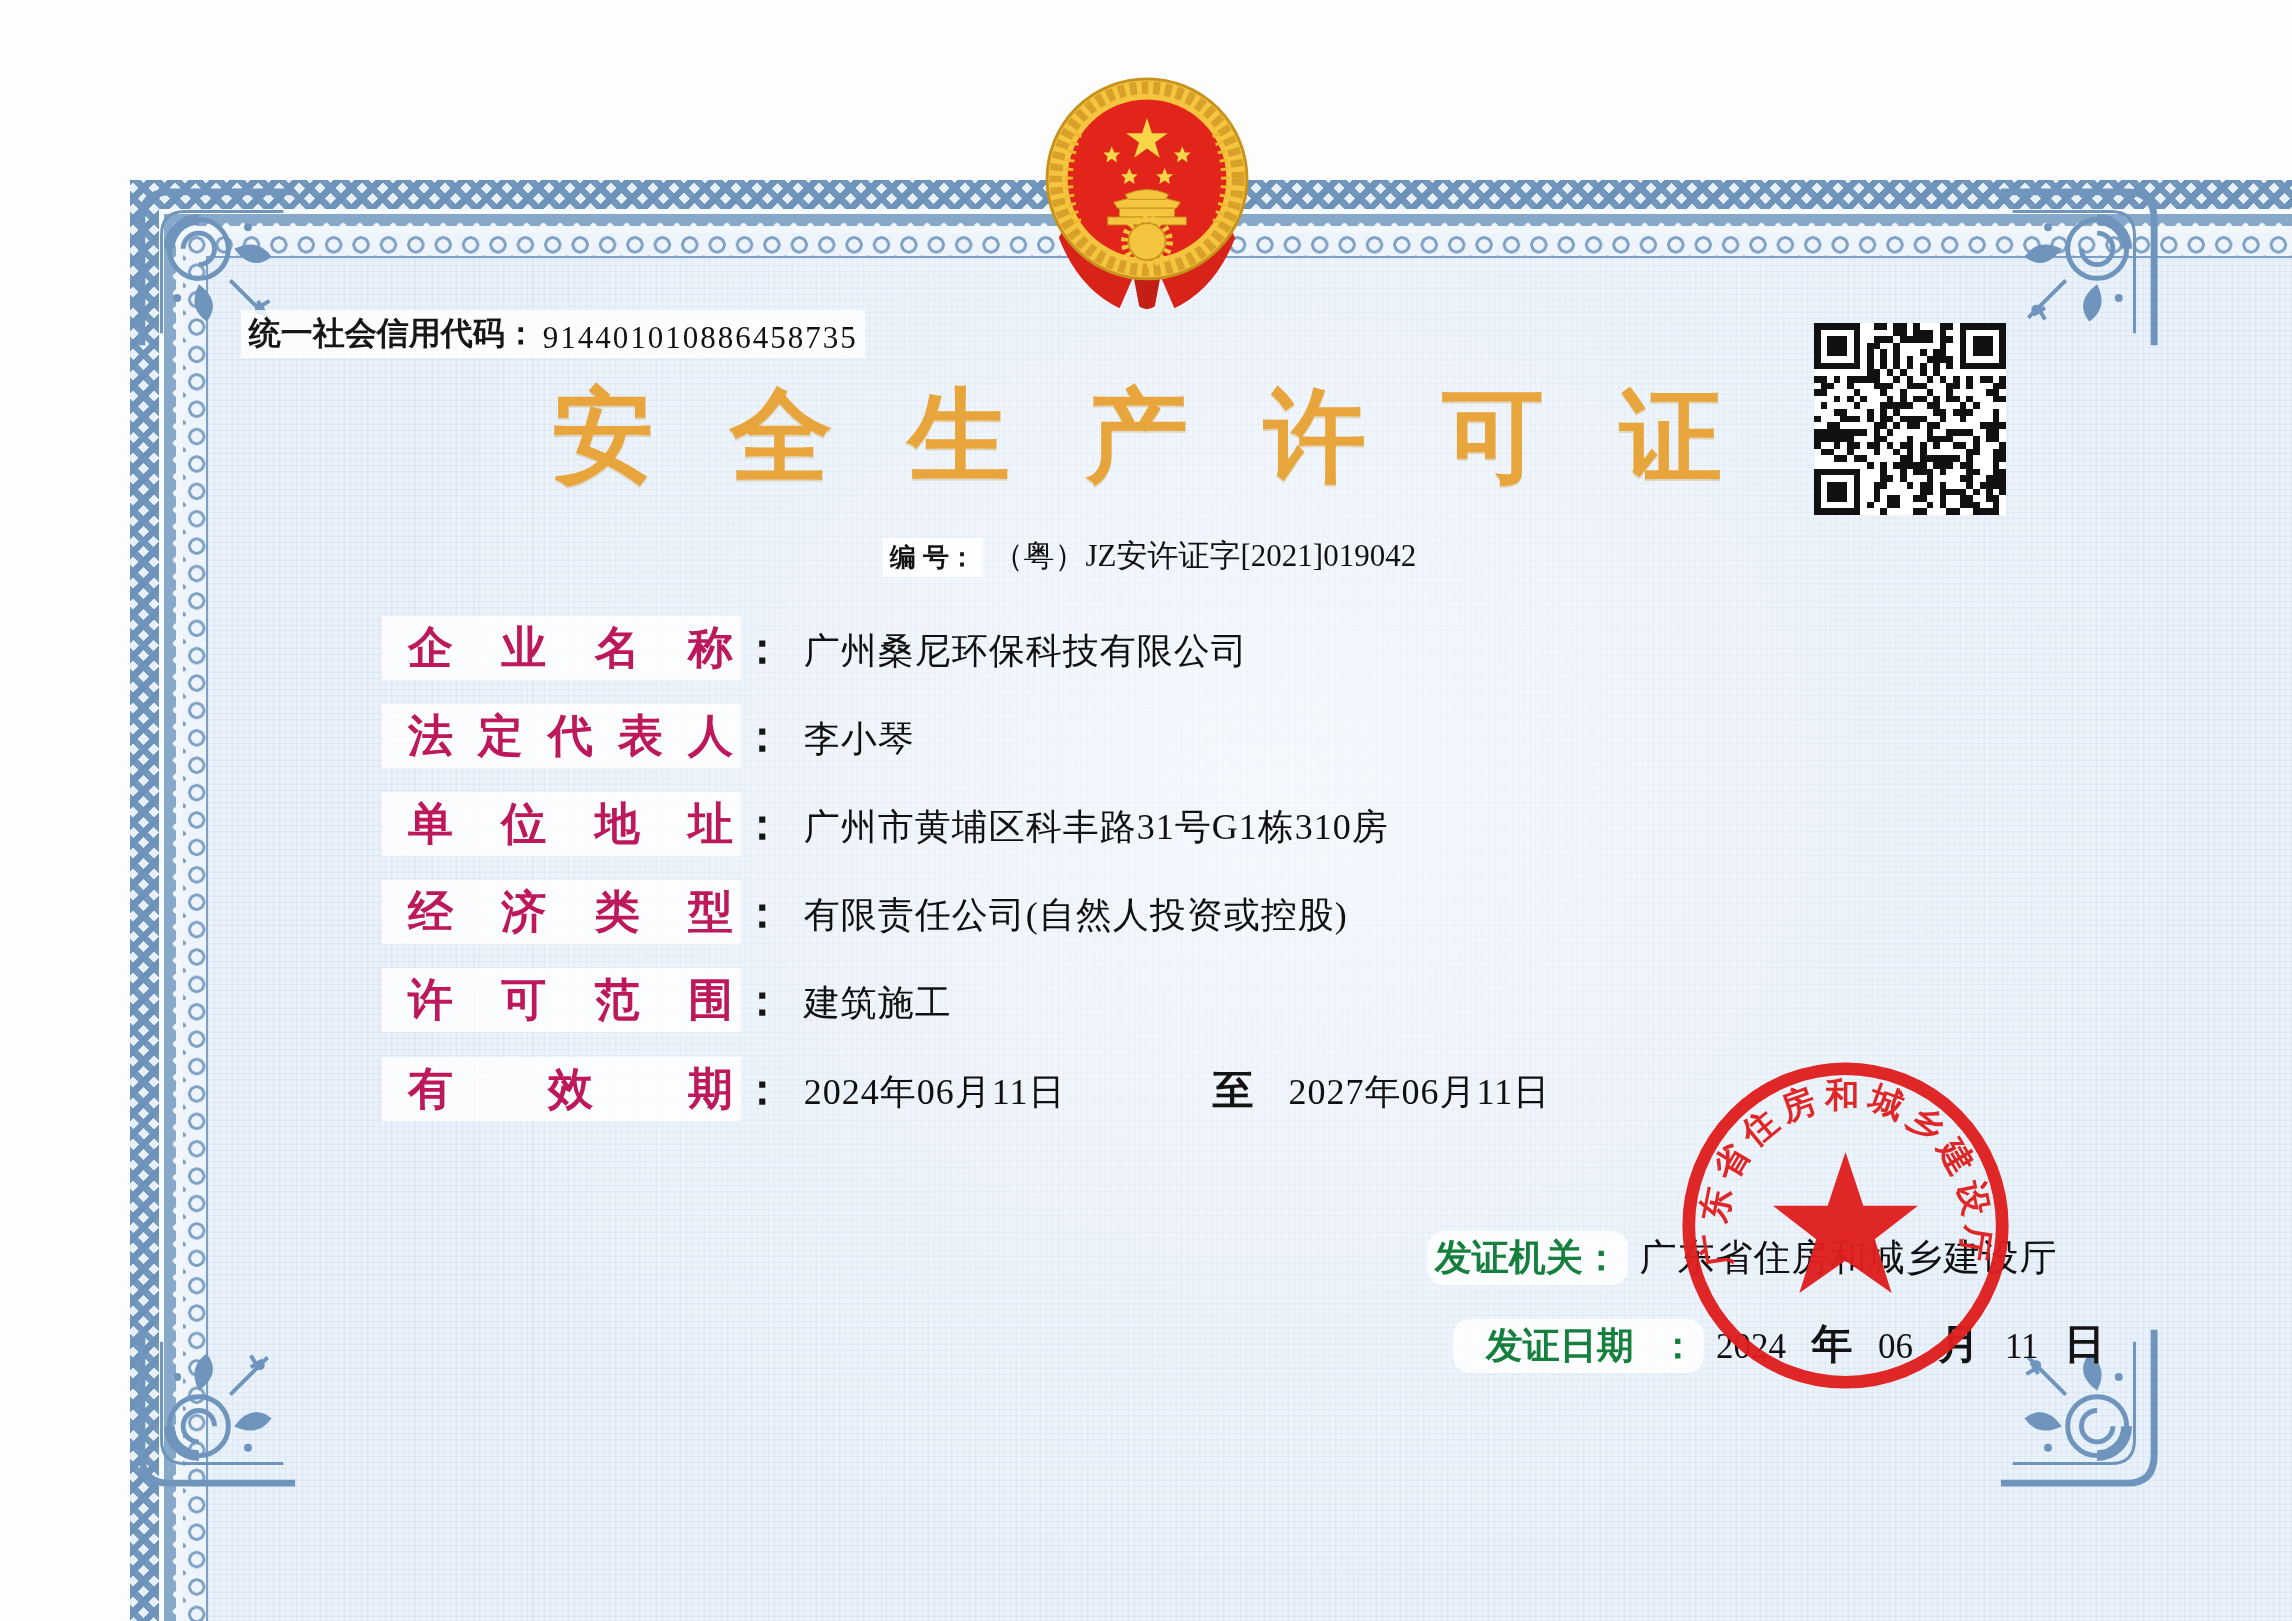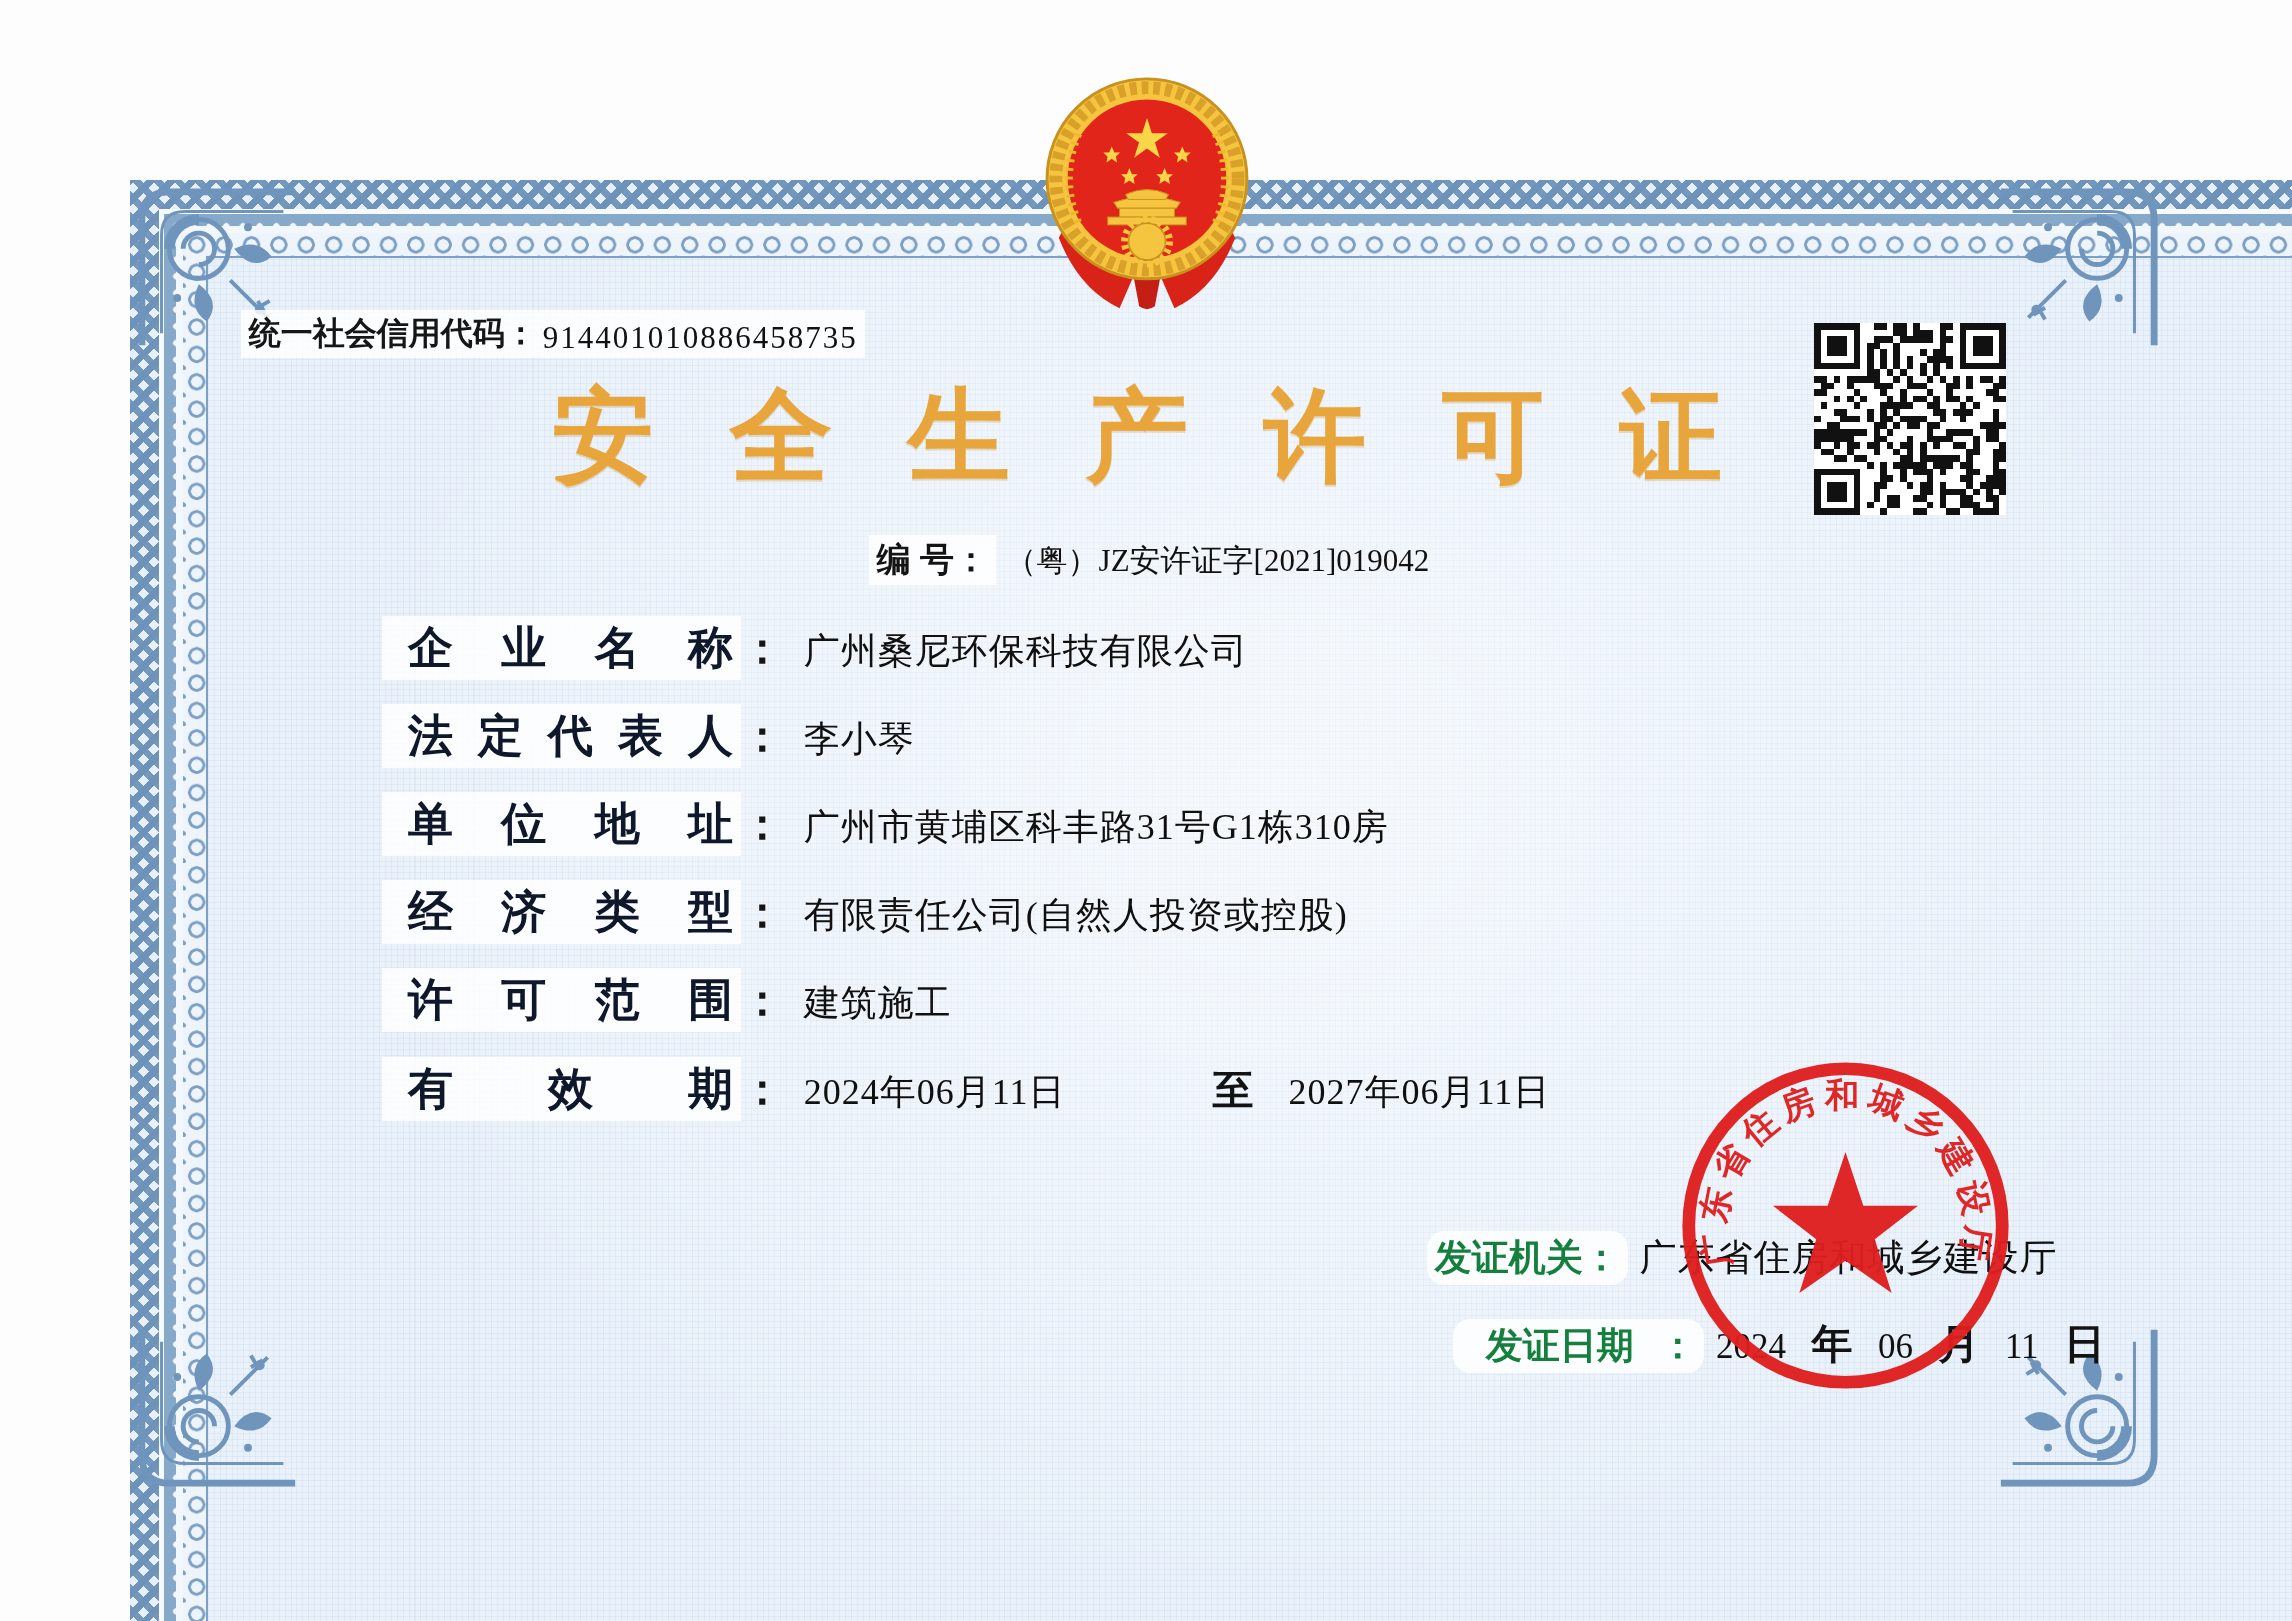--- a/index.html
+++ b/index.html
@@ -58,27 +58,27 @@
   .credit-value{font-size:31px;font-family:"Liberation Serif",serif;color:#111;letter-spacing:2px;margin-left:5.9px;}
 
   .cert-title{
     left:0;width:2274px;top:380px;text-align:center;
     font-size:102px;font-weight:700;color:var(--gold);
     letter-spacing:76px;text-indent:76px;line-height:1.1;
     text-shadow:0 2px 0 rgba(190,130,30,.25);
   }
 
   .serial-line{left:0;width:2250px;top:535px;display:flex;justify-content:center;align-items:baseline;}
-  .serial-label{font-size:34px;font-weight:700;color:#141414;margin-left:48px;}
+  .serial-label{font-size:26px;font-weight:700;color:#141414;margin-left:48px;}
   .serial-value{font-size:31px;font-family:"Liberation Serif",serif;color:#111;margin-left:9.8px;}
 
   .frow{left:382px;height:55px;display:flex;align-items:baseline;}
   .flabel{
     display:inline-block;width:325px;
-    font-size:45px;font-weight:700;color:#0f172a;
+    font-size:45px;font-weight:700;color:#be185d;
     text-align:justify;text-align-last:justify;padding-left:26px;
   }
   .fcolon{font-size:43px;font-weight:700;color:#151515;}
   .fvalue{font-size:36px;font-family:"Liberation Serif",serif;color:#101010;margin-left:20px;letter-spacing:1px;}
   .r0{top:616px}.r1{top:704px}.r2{top:792px}.r3{top:880px}.r4{top:968px}.r5{top:1057px}
   .to-word{font-size:41px;font-weight:700;color:#131313;margin:0 35px 0 147px;font-family:"Liberation Sans",sans-serif;}
 
   .issuer-line{left:1427px;top:1231px;display:flex;align-items:baseline;}
   .issue-date-line{left:1427px;top:1317px;display:flex;align-items:baseline;}
   .ilabel{font-size:37px;font-weight:700;color:#15803d;border-radius:17px;}

